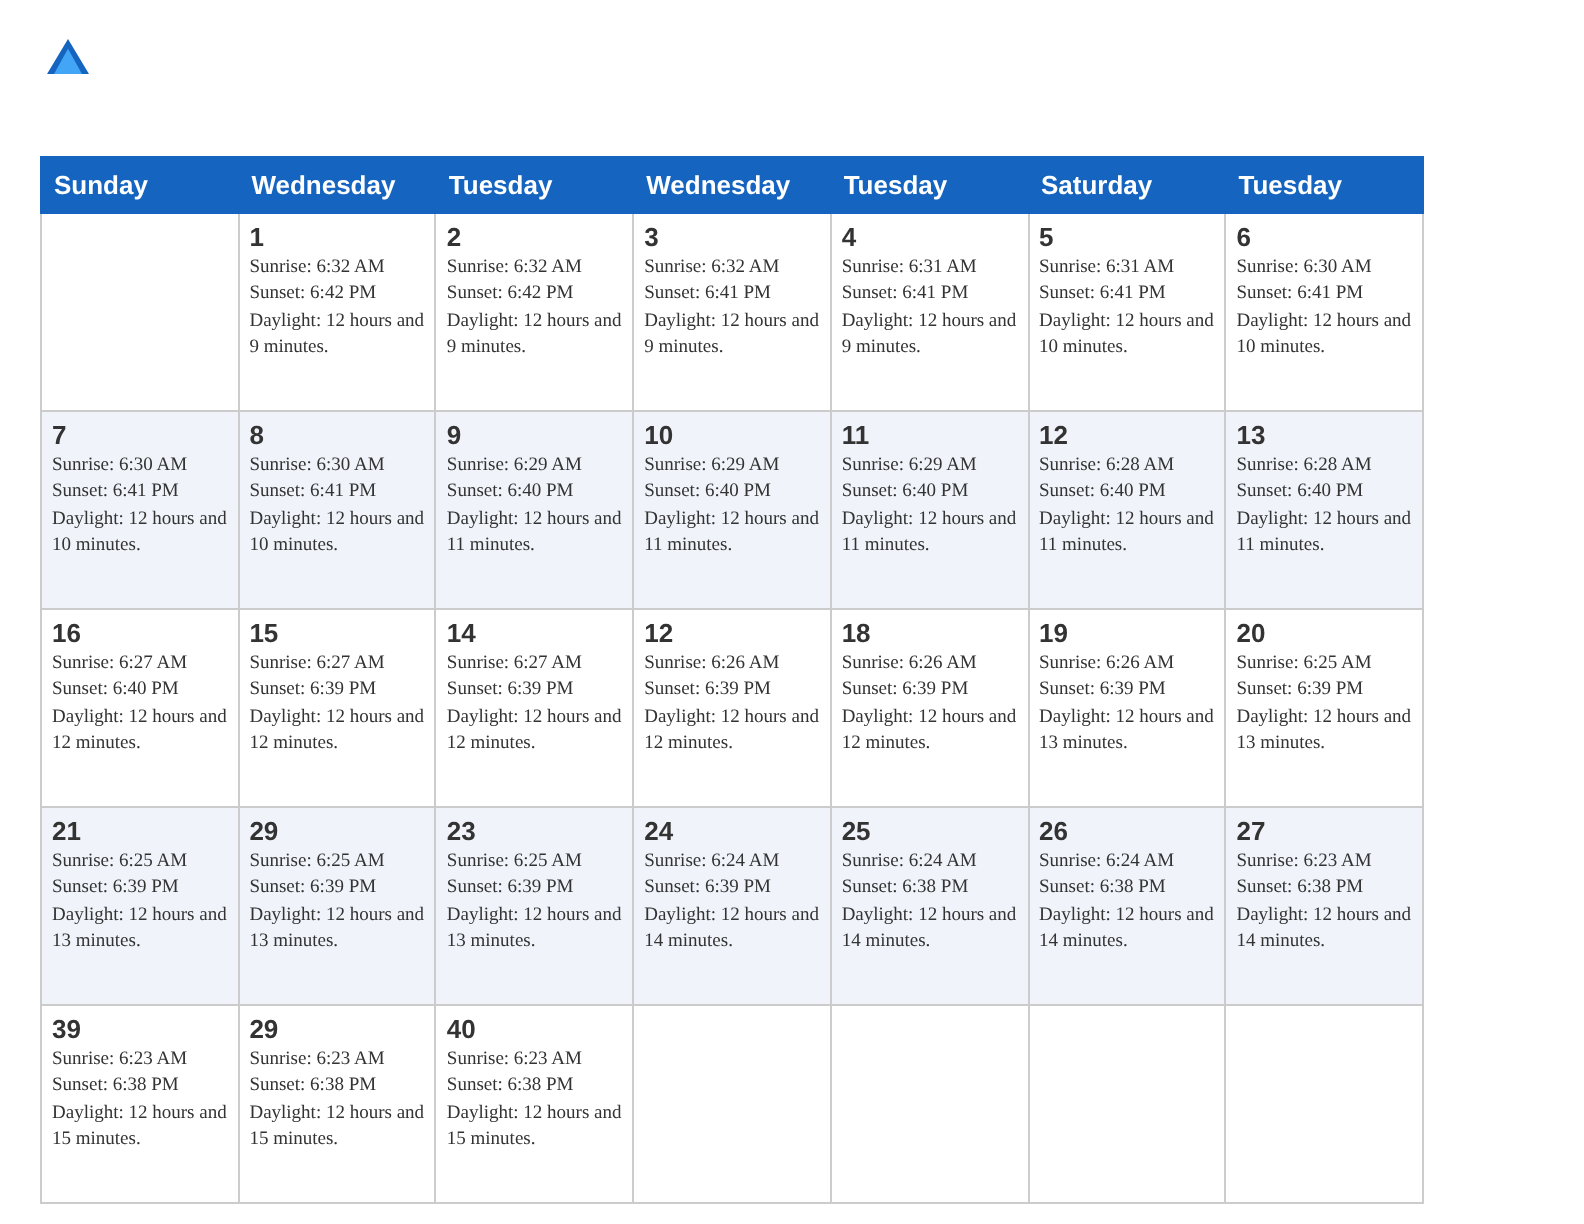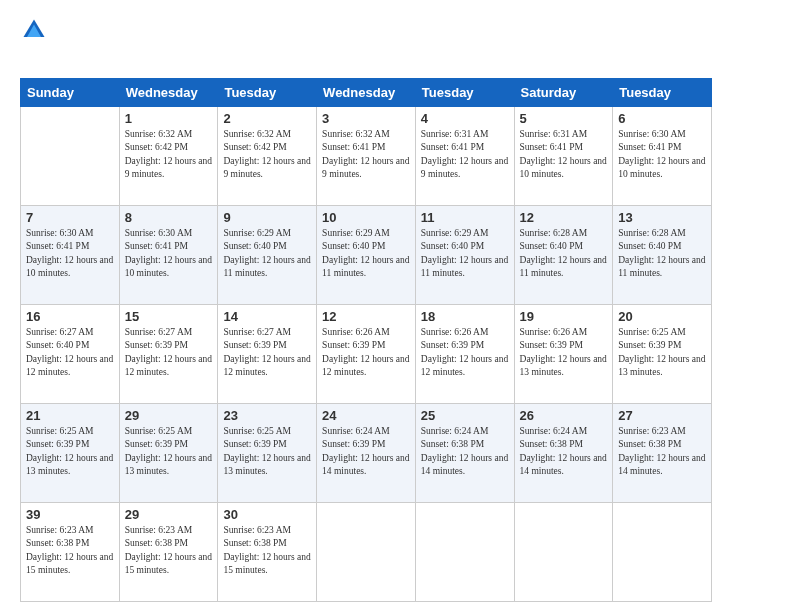--- a/index.html
+++ b/index.html
@@ -317,21 +317,21 @@
 Sunset: 6:38 PM
 Daylight: 12 hours and 15 minutes.</div>
           </td>
           <td>
             <span class="day-number">29</span>
             <div class="day-info" style="white-space: pre-line;">Sunrise: 6:23 AM
 Sunset: 6:38 PM
 Daylight: 12 hours and 15 minutes.</div>
           </td>
           <td>
-            <span class="day-number">30</span>
+            <span class="day-number">40</span>
             <div class="day-info" style="white-space: pre-line;">Sunrise: 6:23 AM
 Sunset: 6:38 PM
 Daylight: 12 hours and 15 minutes.</div>
           </td>
           <td class="empty-cell"></td>
           <td class="empty-cell"></td>
           <td class="empty-cell"></td>
           <td class="empty-cell"></td>
         </tr>
       </tbody>

